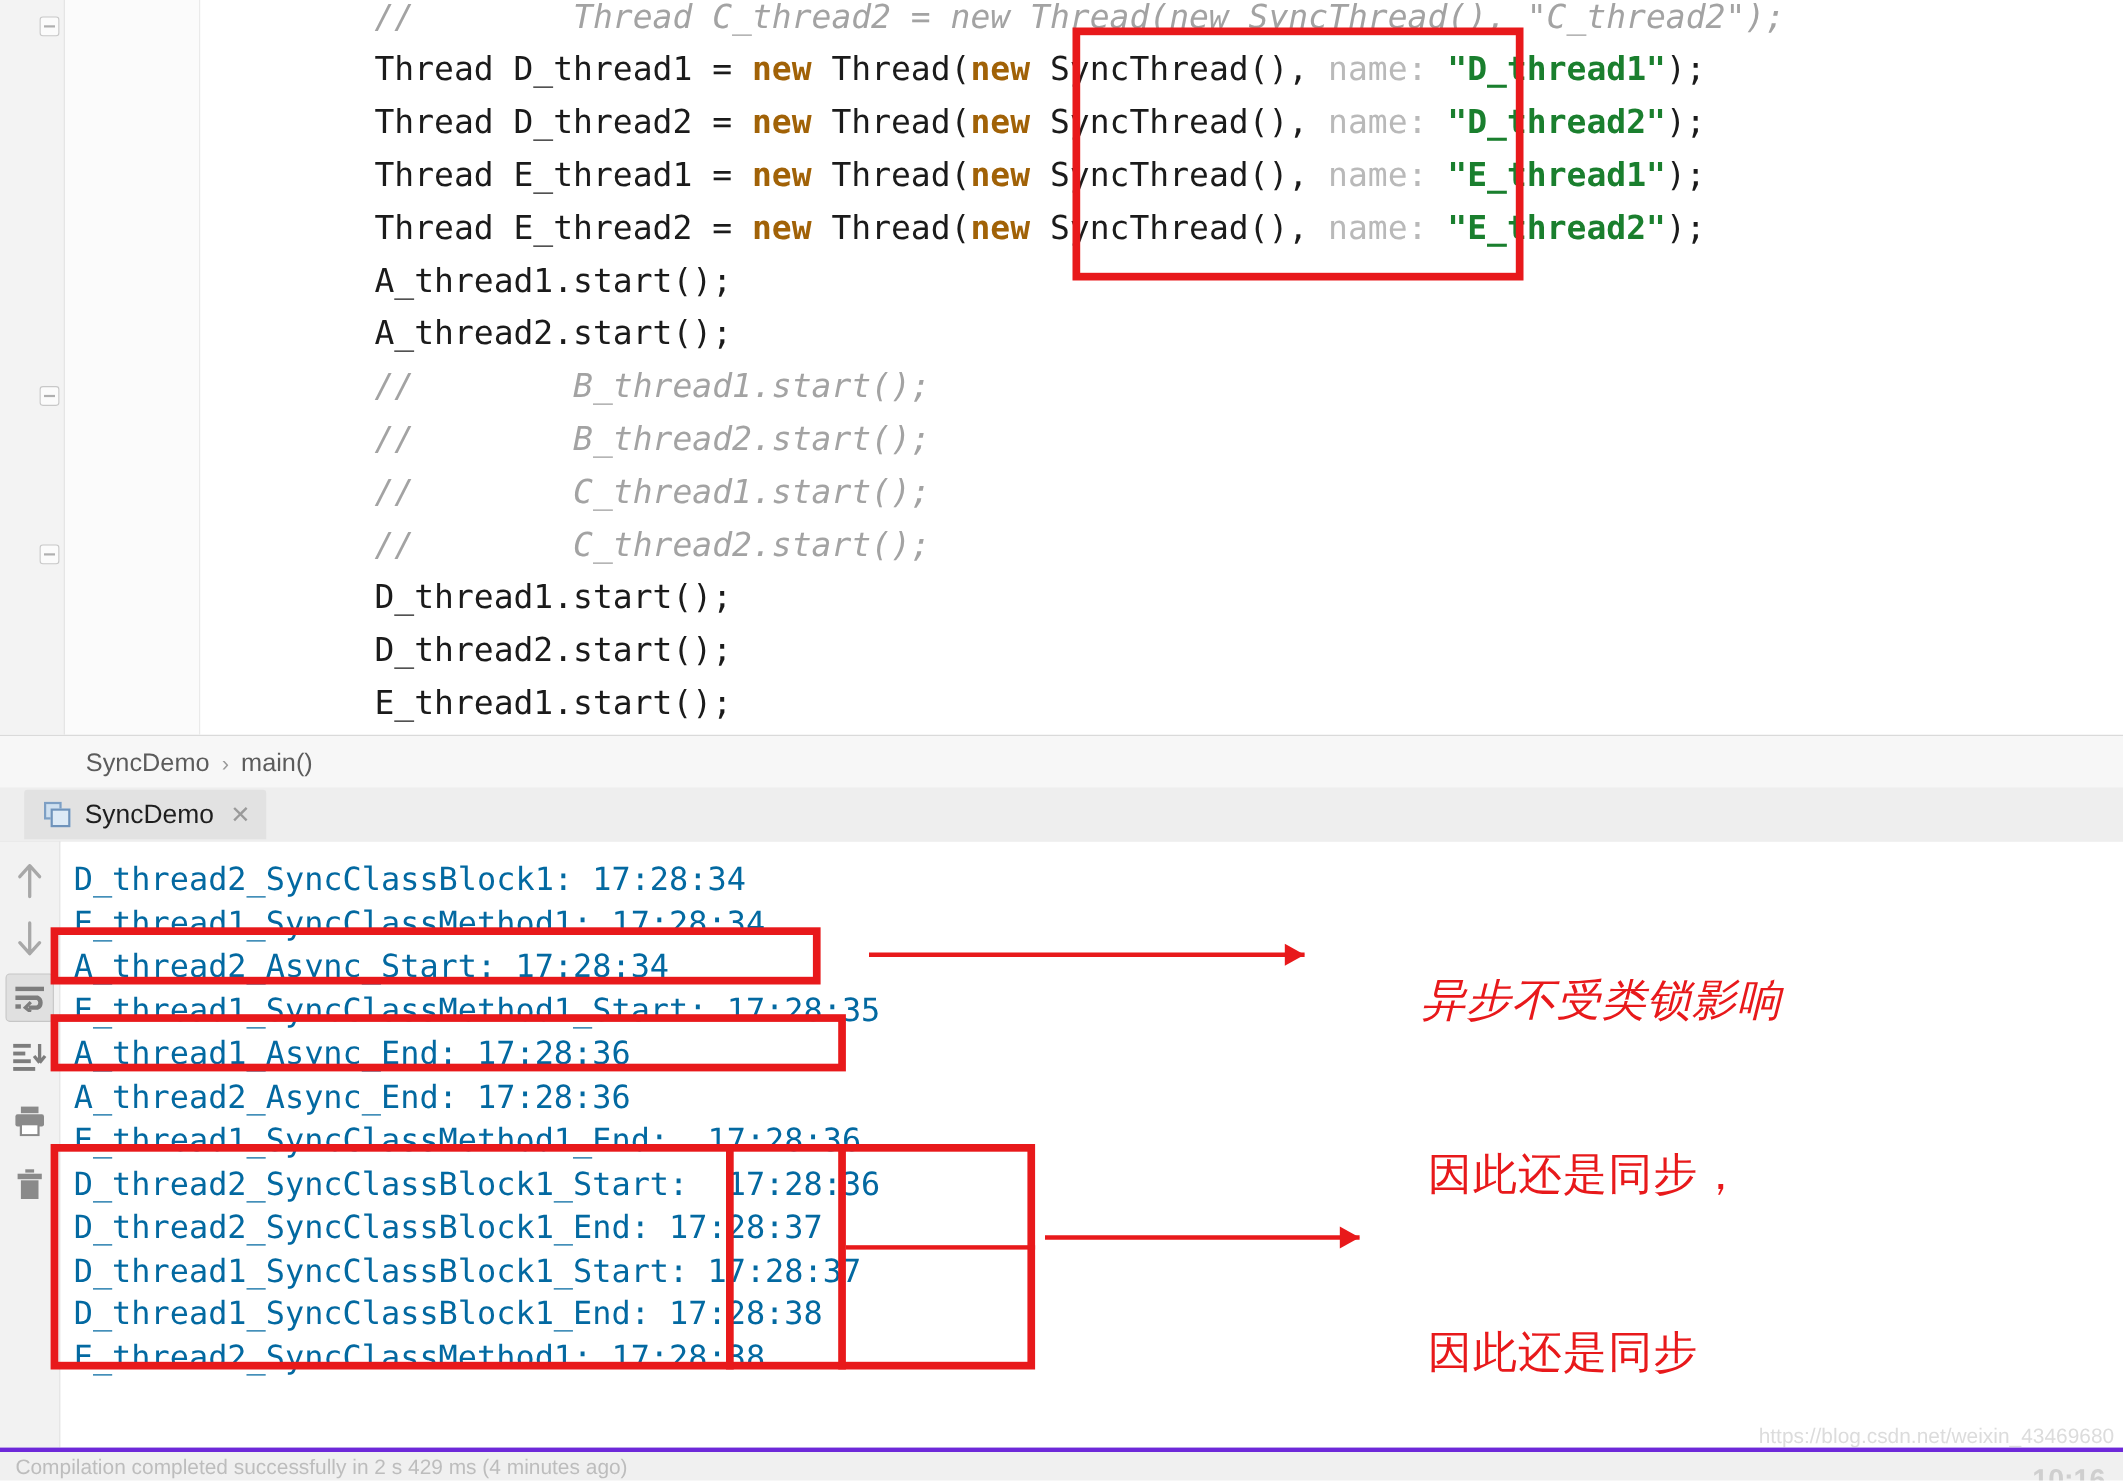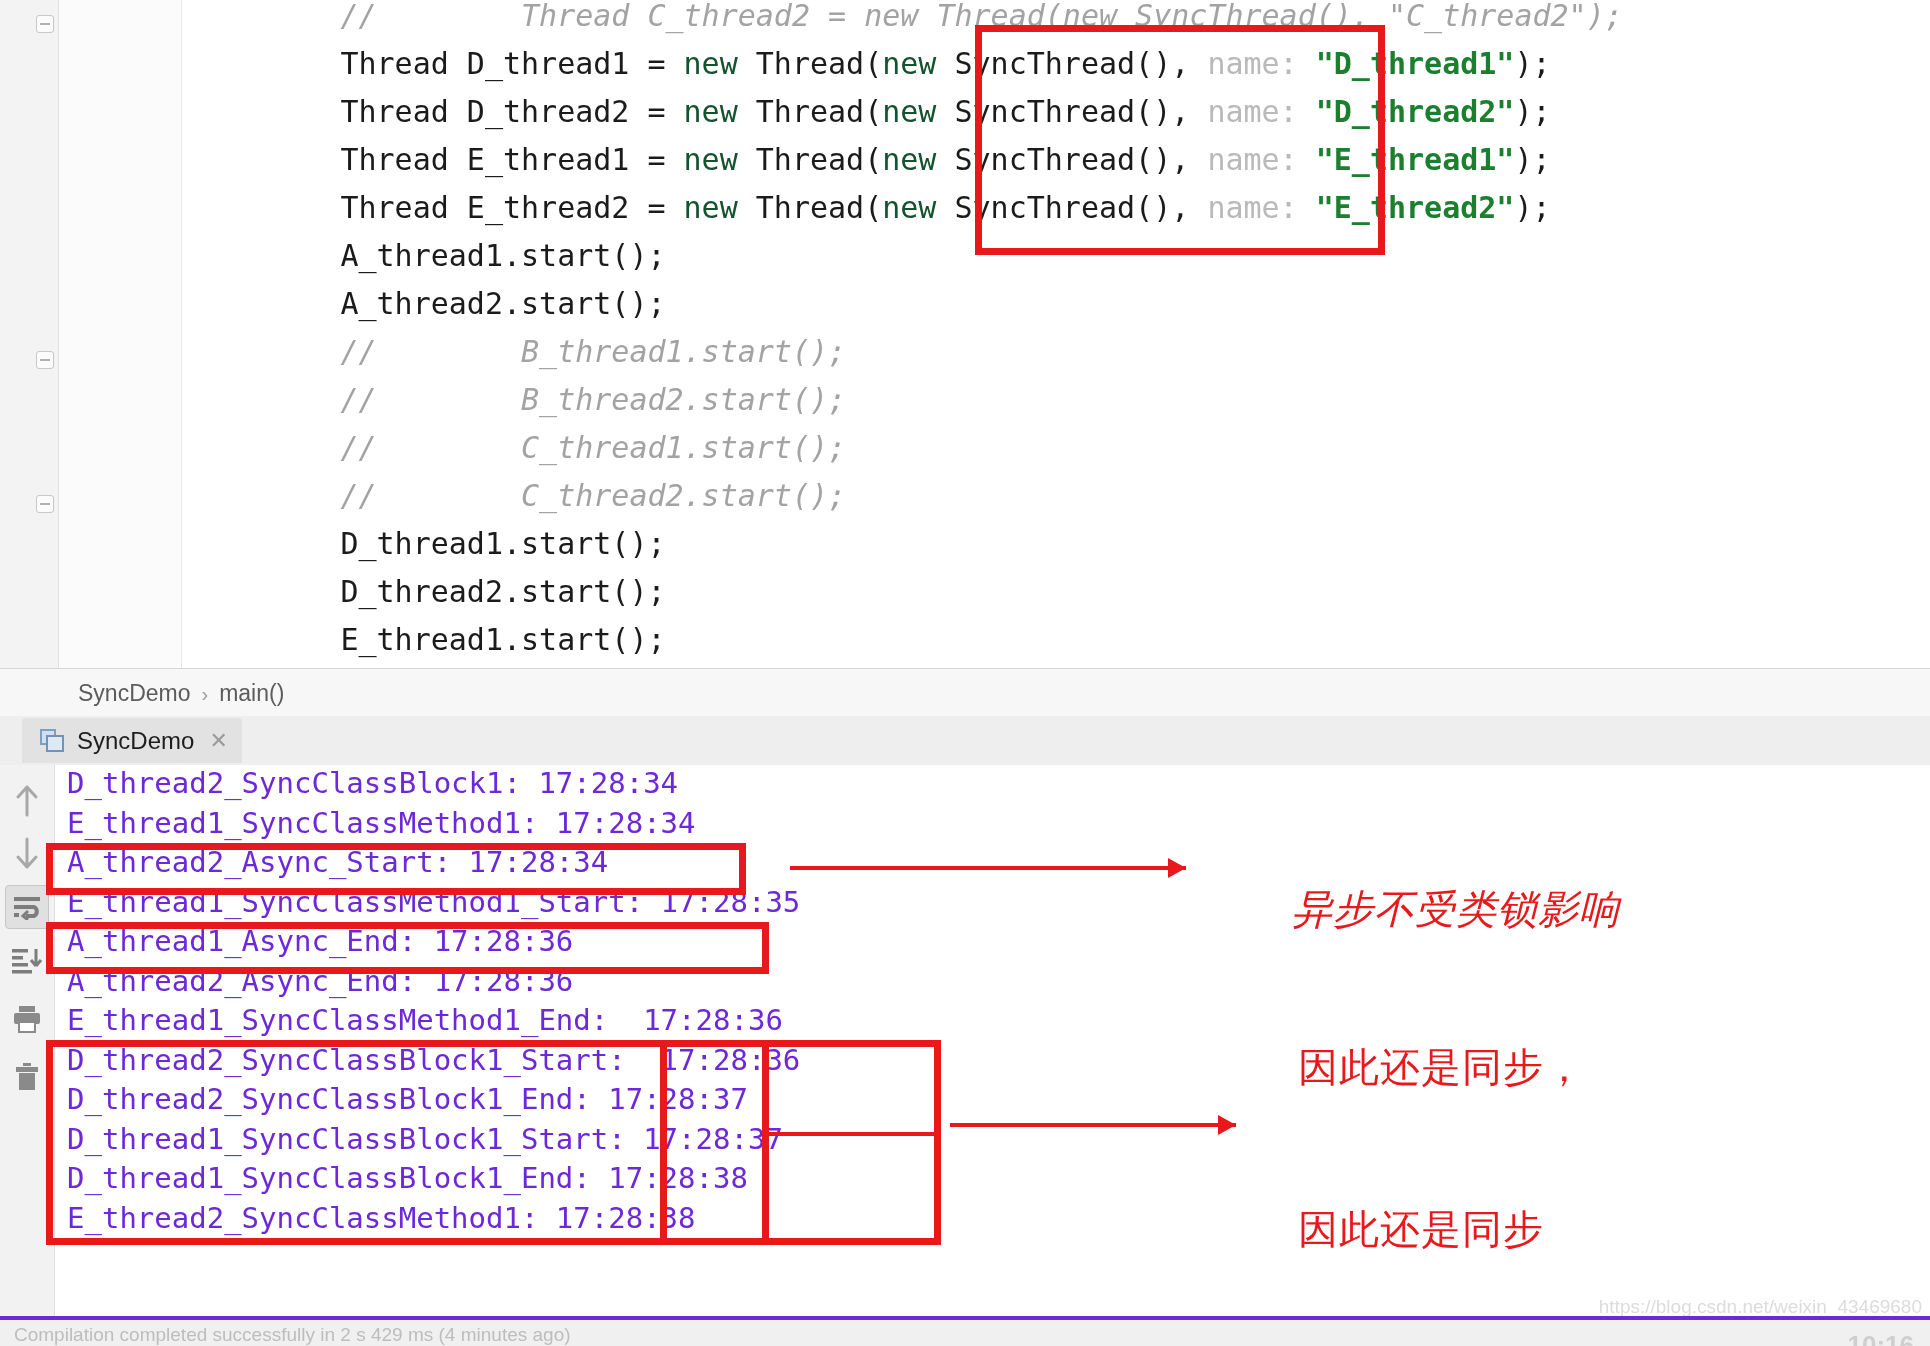--- a/index.html
+++ b/index.html
@@ -32,21 +32,21 @@
   .code {
     position: absolute; left: 0; top: -8px;
     font-family: "DejaVu Sans Mono", "Liberation Mono", monospace;
     font-size: 30px;
     line-height: 48px;
     white-space: pre;
     color: #1b1b1b;
   }
   .code .ln { position: relative; height: 48px; }
   .cmt { color: #a3a3a3; font-style: italic; }
-  .kw  { color: #14532d; font-weight: normal; }
+  .kw  { color: #a16207; font-weight: bold; }
   .str { color: #1a7f2e; font-weight: bold; }
   .hint{ color: #b9b9b9; }
   .fold {
     position: absolute; left: 36px; width: 18px; height: 18px;
     border: 1px solid #c8c8c8; border-radius: 3px; background: #fbfbfb;
     box-sizing: border-box;
   }
   .fold::after {
     content: ""; position: absolute; left: 3px; top: 7px;
     width: 10px; height: 2px; background: #b0b0b0;
@@ -113,21 +113,21 @@
   .tool.sel { background: #e0e0e0; border: 1px solid #c6c6c6; border-radius: 4px; box-sizing: border-box; }
   .tool svg { display: block; }
 
   .console {
     position: absolute; left: 55px; top: 49px; width: 1875px; height: 551px;
     background: #ffffff; overflow: hidden;
   }
   .cline {
     position: absolute; left: 12px;
     font-family: "DejaVu Sans Mono", "Liberation Mono", monospace;
-    font-size: 29px; color: #6d28d9; white-space: pre;
+    font-size: 29px; color: #0369a1; white-space: pre; margin-top: 16px;
   }
 
   
   .arrow { position: absolute; }
   .cn {
     position: absolute; color: #e8191b;
     font-family: "DejaVu Sans", "Liberation Sans", sans-serif;
     font-size: 40px; font-weight: 500; white-space: pre; letter-spacing: 1px;
   }
 

